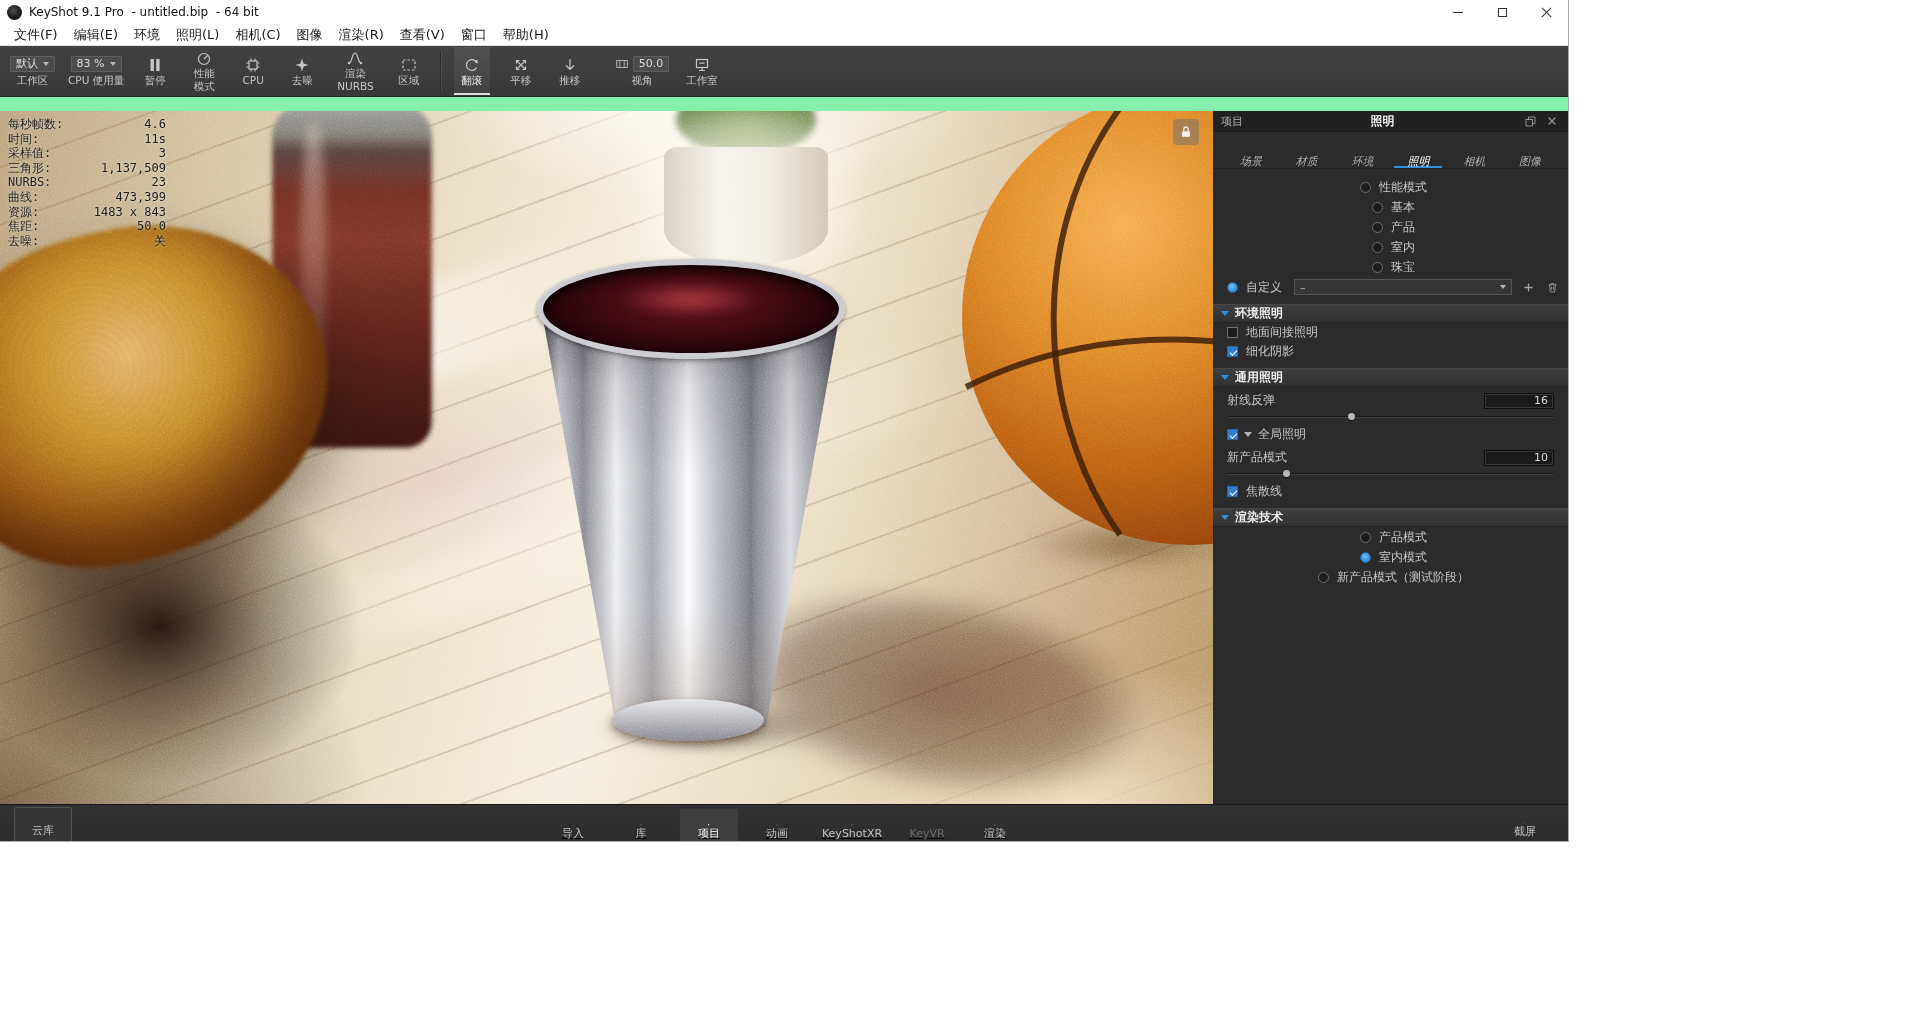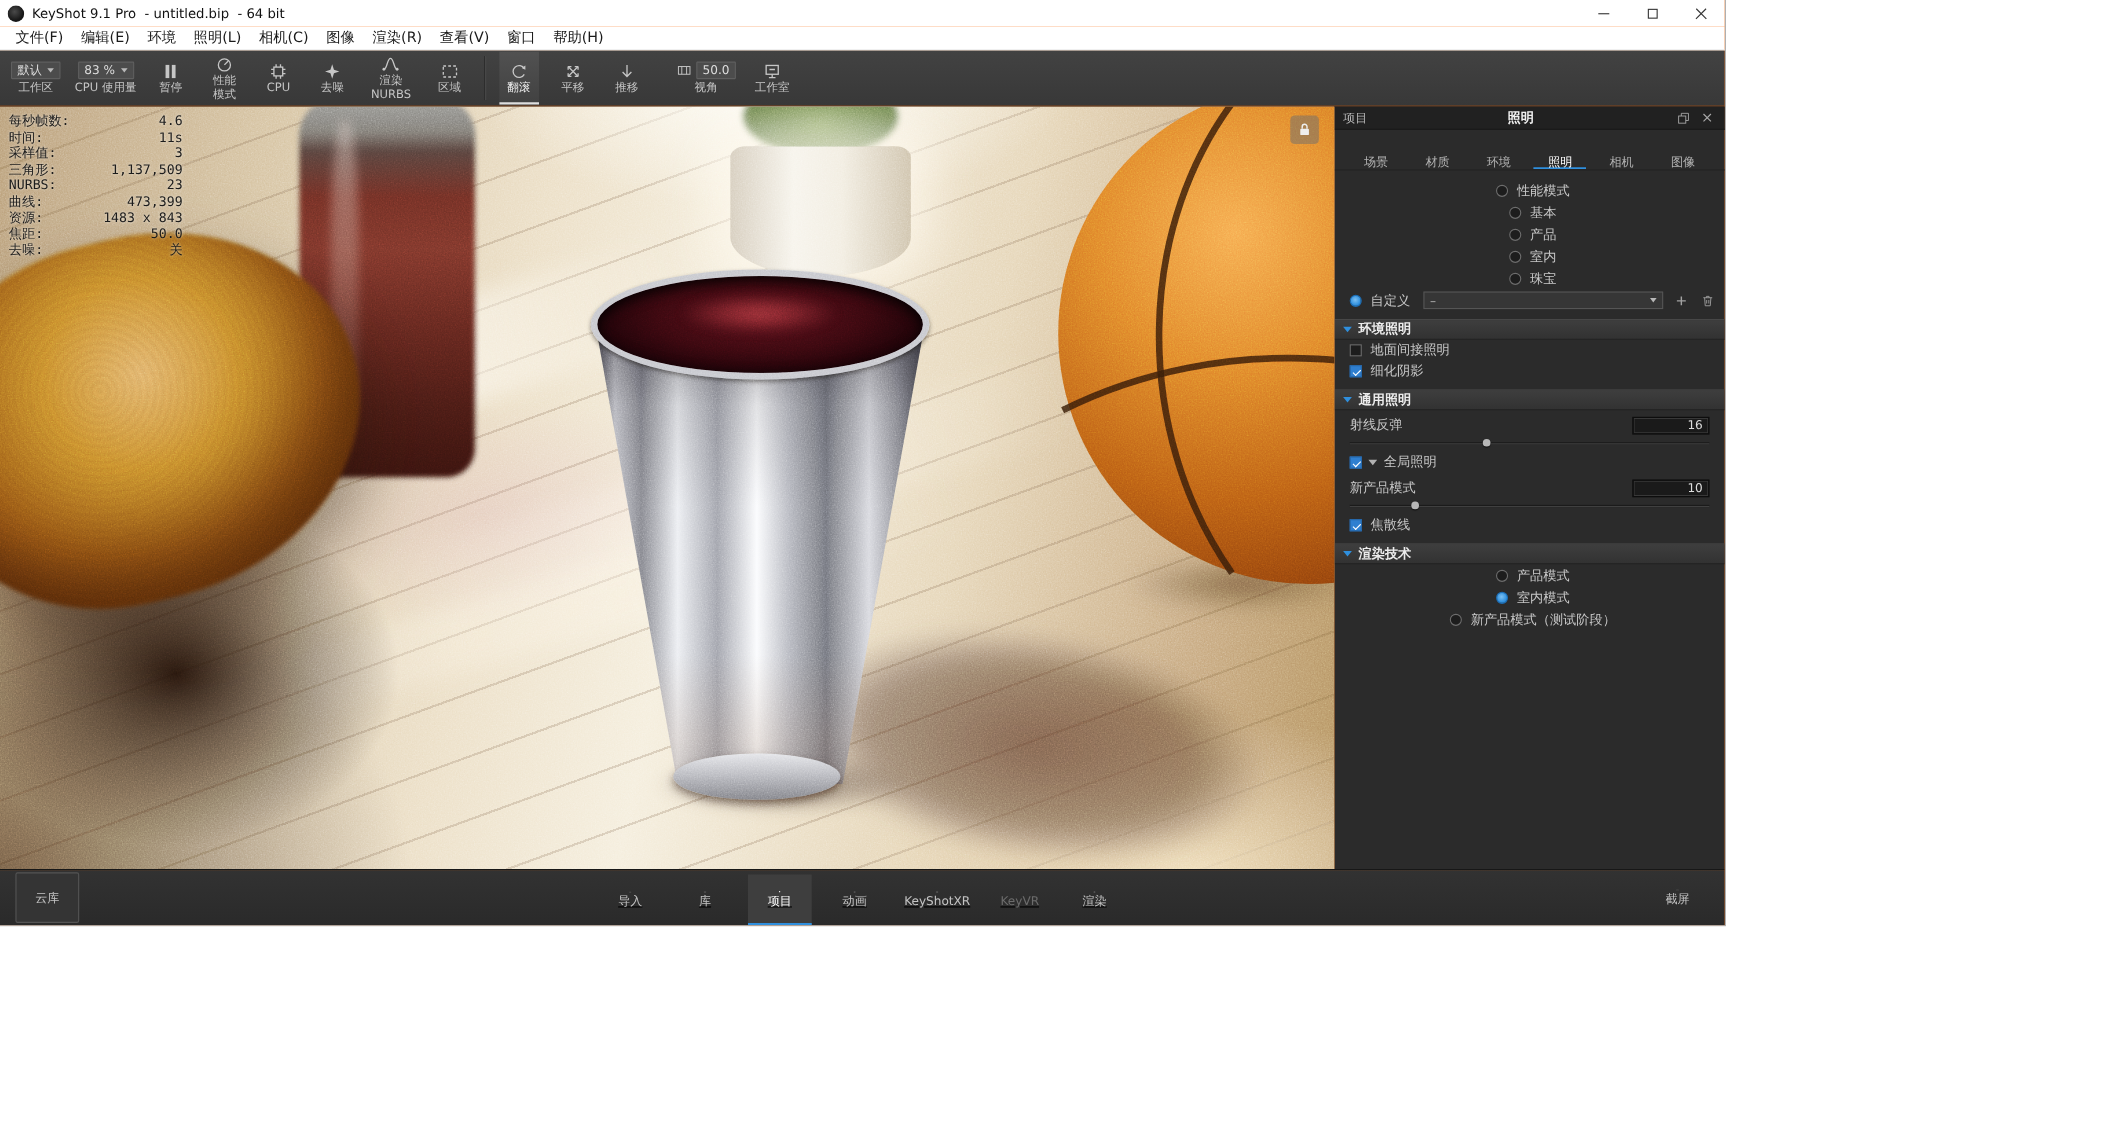--- a/index.html
+++ b/index.html
@@ -1,18 +1,18 @@
 <!DOCTYPE html>
 <html><head>
 <meta charset="utf-8">
 <style>
   *{box-sizing:border-box;}
   html,body{margin:0;padding:0;}
   body{width:1920px;height:1030px;background:#ffffff;font-family:"DejaVu Sans","Liberation Sans",sans-serif;-webkit-font-smoothing:antialiased;}
-  .app{position:relative;width:1568px;height:841px;background:#f97316;box-shadow:0 0 0 1px #a8a8a8;overflow:hidden;}
+  .app{position:relative;width:1568px;height:841px;background:#86efac;box-shadow:0 0 0 1px #a8a8a8;overflow:hidden;}
 
   
   .titlebar{height:24px;background:#ffffff;display:flex;align-items:center;padding-left:7px;position:relative;}
   .logo{width:15px;height:15px;border-radius:50%;flex:none;margin-right:7px;
     background:radial-gradient(circle at 42% 38%, #4a4a4a 0%, #171717 62%),
                conic-gradient(from 200deg, #1b1b1b 0 58%, #e67e22 58% 72%, #2e9bd6 72% 84%, #1b1b1b 84% 100%);
     background-blend-mode:normal;}
   .titlebar .title{font-size:12px;color:#111;white-space:pre;}
   .win-controls{position:absolute;right:0;top:0;height:24px;display:flex;}
   .win-btn{width:44px;height:24px;display:flex;align-items:center;justify-content:center;}
@@ -35,21 +35,21 @@
   .tb-label{font-size:10.5px;color:#c6c6c6;line-height:11px;text-align:center;white-space:nowrap;}
   .tb-btn{display:flex;flex-direction:column;align-items:center;justify-content:center;gap:2px;min-width:36px;height:48px;padding:0 4px;}
   .tb-btn.active{background:linear-gradient(#515151,#414141);box-shadow:inset 0 -2px 0 #dedede;}
   .tb-btn.active .tb-label{color:#f2f2f2;}
   .tbi{width:16px;height:16px;stroke-width:1.2;}
   .tbi-s{width:14px;height:14px;}
   .tb-sep{width:1px;height:40px;background:#2d2d2d;box-shadow:1px 0 0 #4d4d4d;flex:none;}
   .fov-row{display:flex;align-items:center;gap:4px;}
 
   
-  .main{display:flex;height:693px;}
+  .main{display:flex;height:693px;margin-top:14px;}
 
   
   .viewport{position:relative;width:1213px;height:693px;overflow:hidden;flex:none;
     background:
       radial-gradient(ellipse 360px 150px at 700px -20px, rgba(255,254,248,0.95), rgba(255,254,248,0) 75%),
       radial-gradient(ellipse 430px 210px at 1080px 700px, rgba(255,242,208,0.75), rgba(255,242,208,0) 70%),
       radial-gradient(ellipse 520px 400px at 0px 700px, rgba(58,36,20,0.6), rgba(58,36,20,0) 72%),
       repeating-linear-gradient(160deg, rgba(113,80,50,0) 0px, rgba(113,80,50,0) 52px, rgba(113,80,50,0.22) 52px, rgba(113,80,50,0.22) 54px),
       linear-gradient(102deg, #b99e78 0%, #d6c3a1 18%, #ecdfc6 38%, #f5eedd 52%, #e6d6b8 70%, #c7a87e 88%, #b3905f 100%);}
   .vp-obj{position:absolute;}
@@ -96,21 +96,21 @@
   .stat-row{display:flex;justify-content:space-between;width:158px;}
   .vp-lock{position:absolute;right:14px;top:8px;width:26px;height:26px;border-radius:4px;background:rgba(110,110,110,0.5);display:flex;align-items:center;justify-content:center;}
 
   
   .panel{width:355px;flex:none;background:#2b2b2b;display:flex;flex-direction:column;color:#c8c8c8;font-size:12px;}
   .panel-header{height:21px;background:#212121;border-bottom:1px solid #1a1a1a;display:flex;align-items:center;padding:0 8px;gap:6px;}
   .panel-title{font-size:11px;color:#b5b5b5;}
   .panel-heading{flex:1;text-align:center;font-weight:bold;font-size:12px;color:#f0f0f0;}
   .ph-ic{width:16px;height:16px;display:flex;align-items:center;justify-content:center;color:#a8a8a8;}
   .panel-tabs{display:flex;justify-content:space-between;padding:1px 14px 0;height:37px;border-bottom:1px solid #222;}
-  .ptab{width:48px;display:flex;flex-direction:column;align-items:center;justify-content:center;gap:21px;color:#b2b2b2;font-size:11px;}
+  .ptab{width:48px;display:flex;flex-direction:column;align-items:center;justify-content:center;gap:21px;color:#b2b2b2;font-size:11px;font-style:italic;}
   .ptab svg{width:17px;height:17px;}
   .ptab.active{color:#ffffff;box-shadow:inset 0 -2px 0 #2f8fdd;}
   .panel-body{flex:1;padding-top:8px;overflow:hidden;}
   .section-heading{font-weight:bold;color:#ebebeb;padding:4px 14px 6px;}
   .radio-row{display:flex;align-items:center;gap:8px;padding:2px 8px 2px 14px;height:20px;justify-content:center;}
   .radio{width:11px;height:11px;border-radius:50%;border:1px solid #6d6d6d;background:#1d1d1d;flex:none;}
   .radio.sel{border-color:#1d6db3;background:radial-gradient(circle at 45% 40%, #7cc0f2 0%, #2f8fdd 65%);}
   .lbl{color:#c8c8c8;}
   .mini-select{flex:1;height:16px;background:#363636;border:1px solid #555;display:flex;align-items:center;justify-content:space-between;padding:0 5px;color:#b5b5b5;margin-left:4px;font-size:11px;}
   .pico{width:16px;height:16px;display:flex;align-items:center;justify-content:center;color:#a2a2a2;flex:none;}

